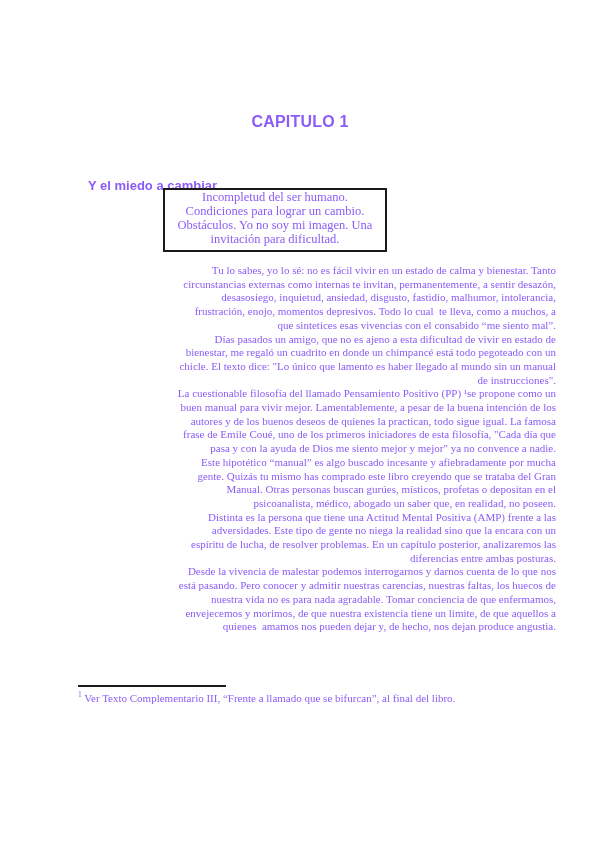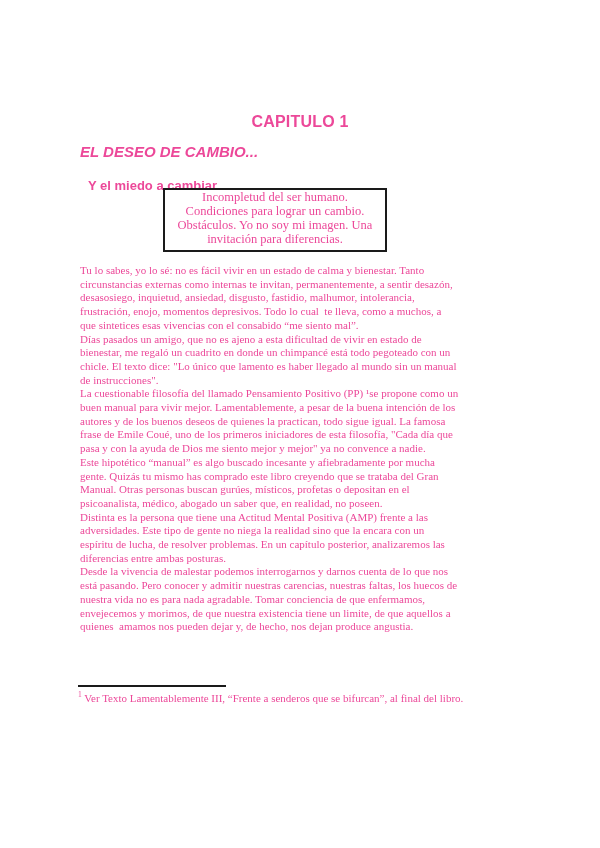--- a/index.html
+++ b/index.html
@@ -5,21 +5,21 @@
   html, body {
     margin: 0;
     padding: 0;
     background: #ffffff;
   }
   .page {
     position: relative;
     width: 600px;
     height: 848px;
     background: #ffffff;
-    color: #ec4899;
+    color: #8b5cf6;
     overflow: hidden;
   }
   .chapter-title {
     position: absolute;
     top: 112px;
     left: 0;
     width: 600px;
     margin: 0;
     text-align: center;
     font-family: "Liberation Sans", sans-serif;
@@ -68,20 +68,21 @@
     left: 80px;
     width: 476px;
     font-family: "Liberation Serif", serif;
     font-size: 11px;
     line-height: 13.7px;
   }
   .body-text p {
     margin: 0;
     padding: 0;
     white-space: pre-wrap;
+    text-align: right;
   }
   .footnote-rule {
     position: absolute;
     top: 685px;
     left: 78px;
     width: 148px;
     height: 2px;
     background: #1a1a1a;
   }
   .footnote-text {
@@ -100,28 +101,27 @@
     vertical-align: super;
   }
 </style>
 </head>
 <body>
 
 <div class="page">
 
   <h1 class="chapter-title">CAPITULO 1</h1>
 
-  <h2 class="section-title">EL DESEO DE CAMBIO...</h2>
 
   <h3 class="subsection-title">Y el miedo a cambiar</h3>
 
   <div class="summary-box">Incompletud del ser humano.
 Condiciones para lograr un cambio.
 Obstáculos. Yo no soy mi imagen. Una
-invitación para diferencias.</div>
+invitación para dificultad.</div>
 
   <div class="body-text">
     <p>Tu lo sabes, yo lo sé: no es fácil vivir en un estado de calma y bienestar. Tanto
 circunstancias externas como internas te invitan, permanentemente, a sentir desazón,
 desasosiego, inquietud, ansiedad, disgusto, fastidio, malhumor, intolerancia,
 frustración, enojo, momentos depresivos. Todo lo cual  te lleva, como a muchos, a
 que sintetices esas vivencias con el consabido “me siento mal”.</p>
     <p>Días pasados un amigo, que no es ajeno a esta dificultad de vivir en estado de
 bienestar, me regaló un cuadrito en donde un chimpancé está todo pegoteado con un
 chicle. El texto dice: "Lo único que lamento es haber llegado al mundo sin un manual
@@ -141,15 +141,15 @@
 diferencias entre ambas posturas.</p>
     <p>Desde la vivencia de malestar podemos interrogarnos y darnos cuenta de lo que nos
 está pasando. Pero conocer y admitir nuestras carencias, nuestras faltas, los huecos de
 nuestra vida no es para nada agradable. Tomar conciencia de que enfermamos,
 envejecemos y morimos, de que nuestra existencia tiene un limite, de que aquellos a
 quienes  amamos nos pueden dejar y, de hecho, nos dejan produce angustia.</p>
   </div>
 
   <div class="footnote-rule"></div>
 
-  <p class="footnote-text"><sup>1</sup> <span>Ver Texto Lamentablemente III, “Frente a senderos que se bifurcan”, al final del libro.</span></p>
+  <p class="footnote-text"><sup>1</sup> <span>Ver Texto Complementario III, “Frente a llamado que se bifurcan”, al final del libro.</span></p>
 
 </div>
 
 </body></html>

